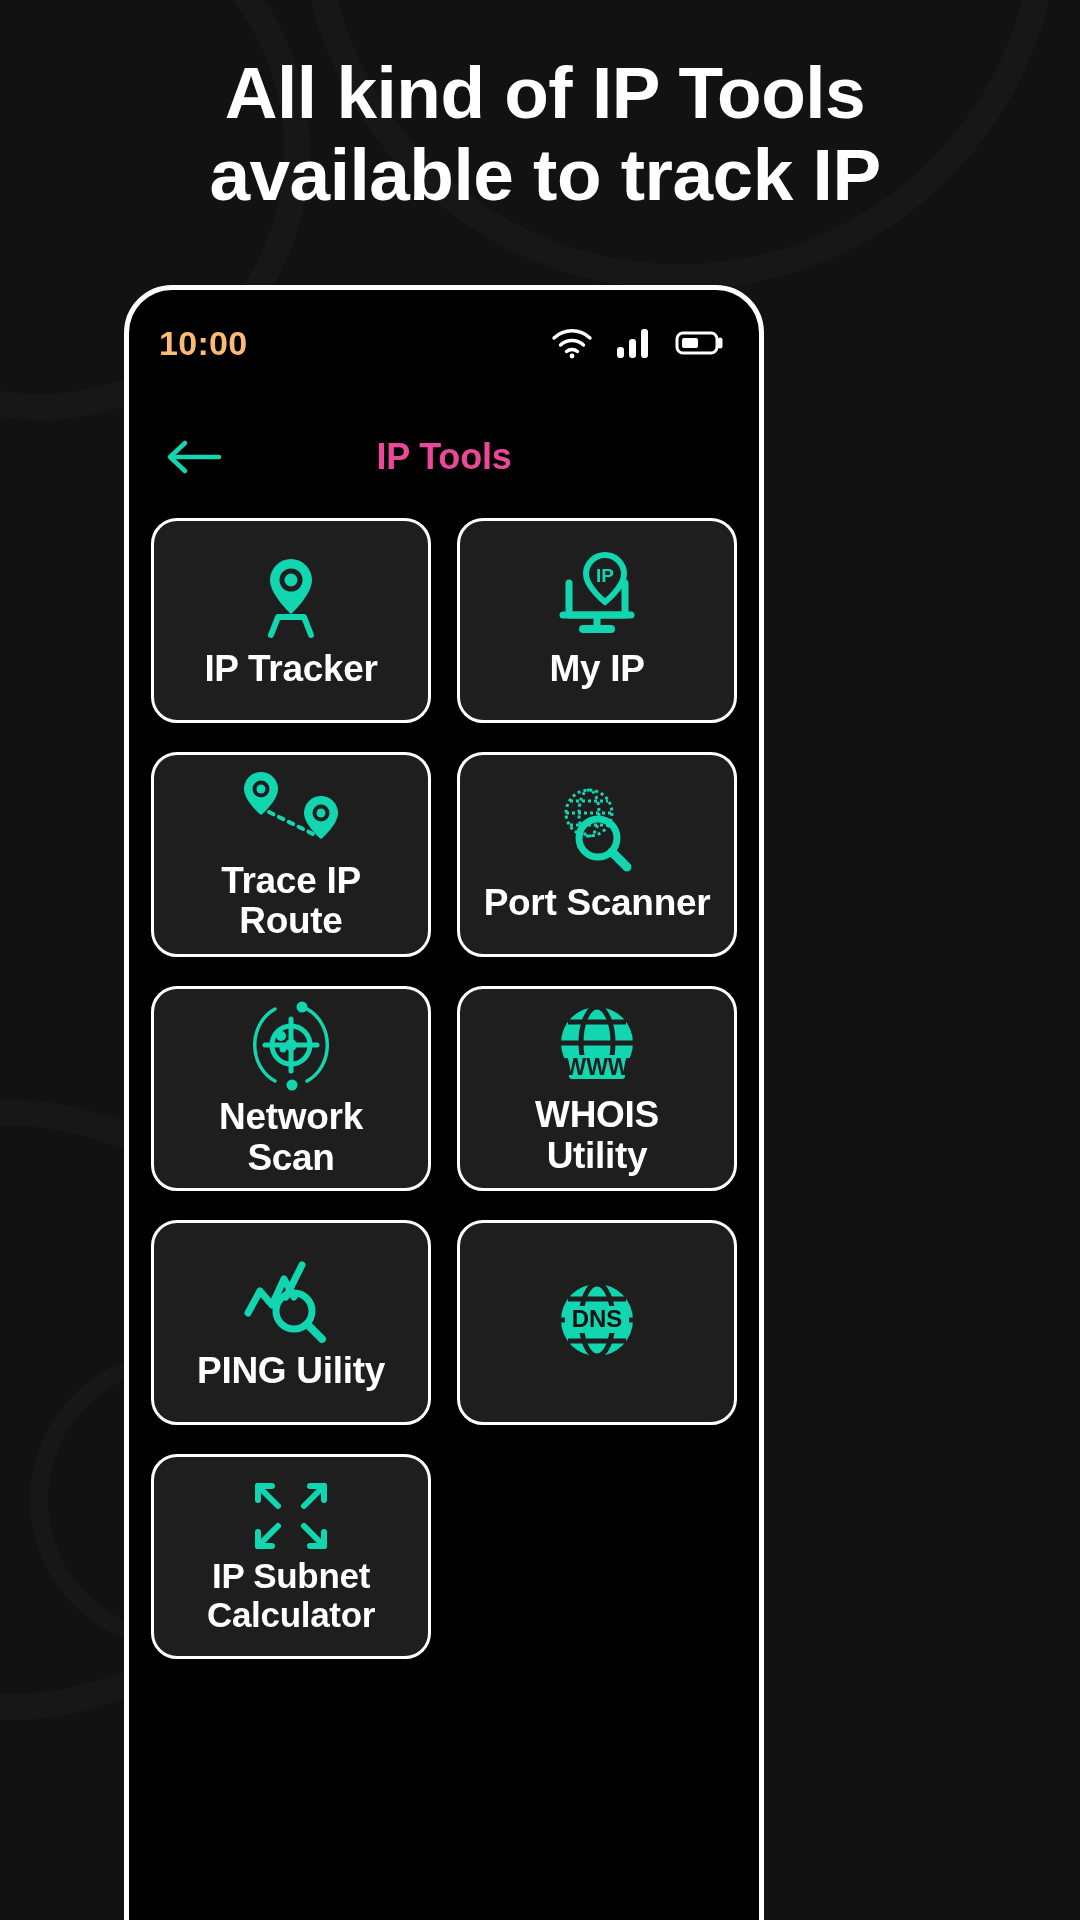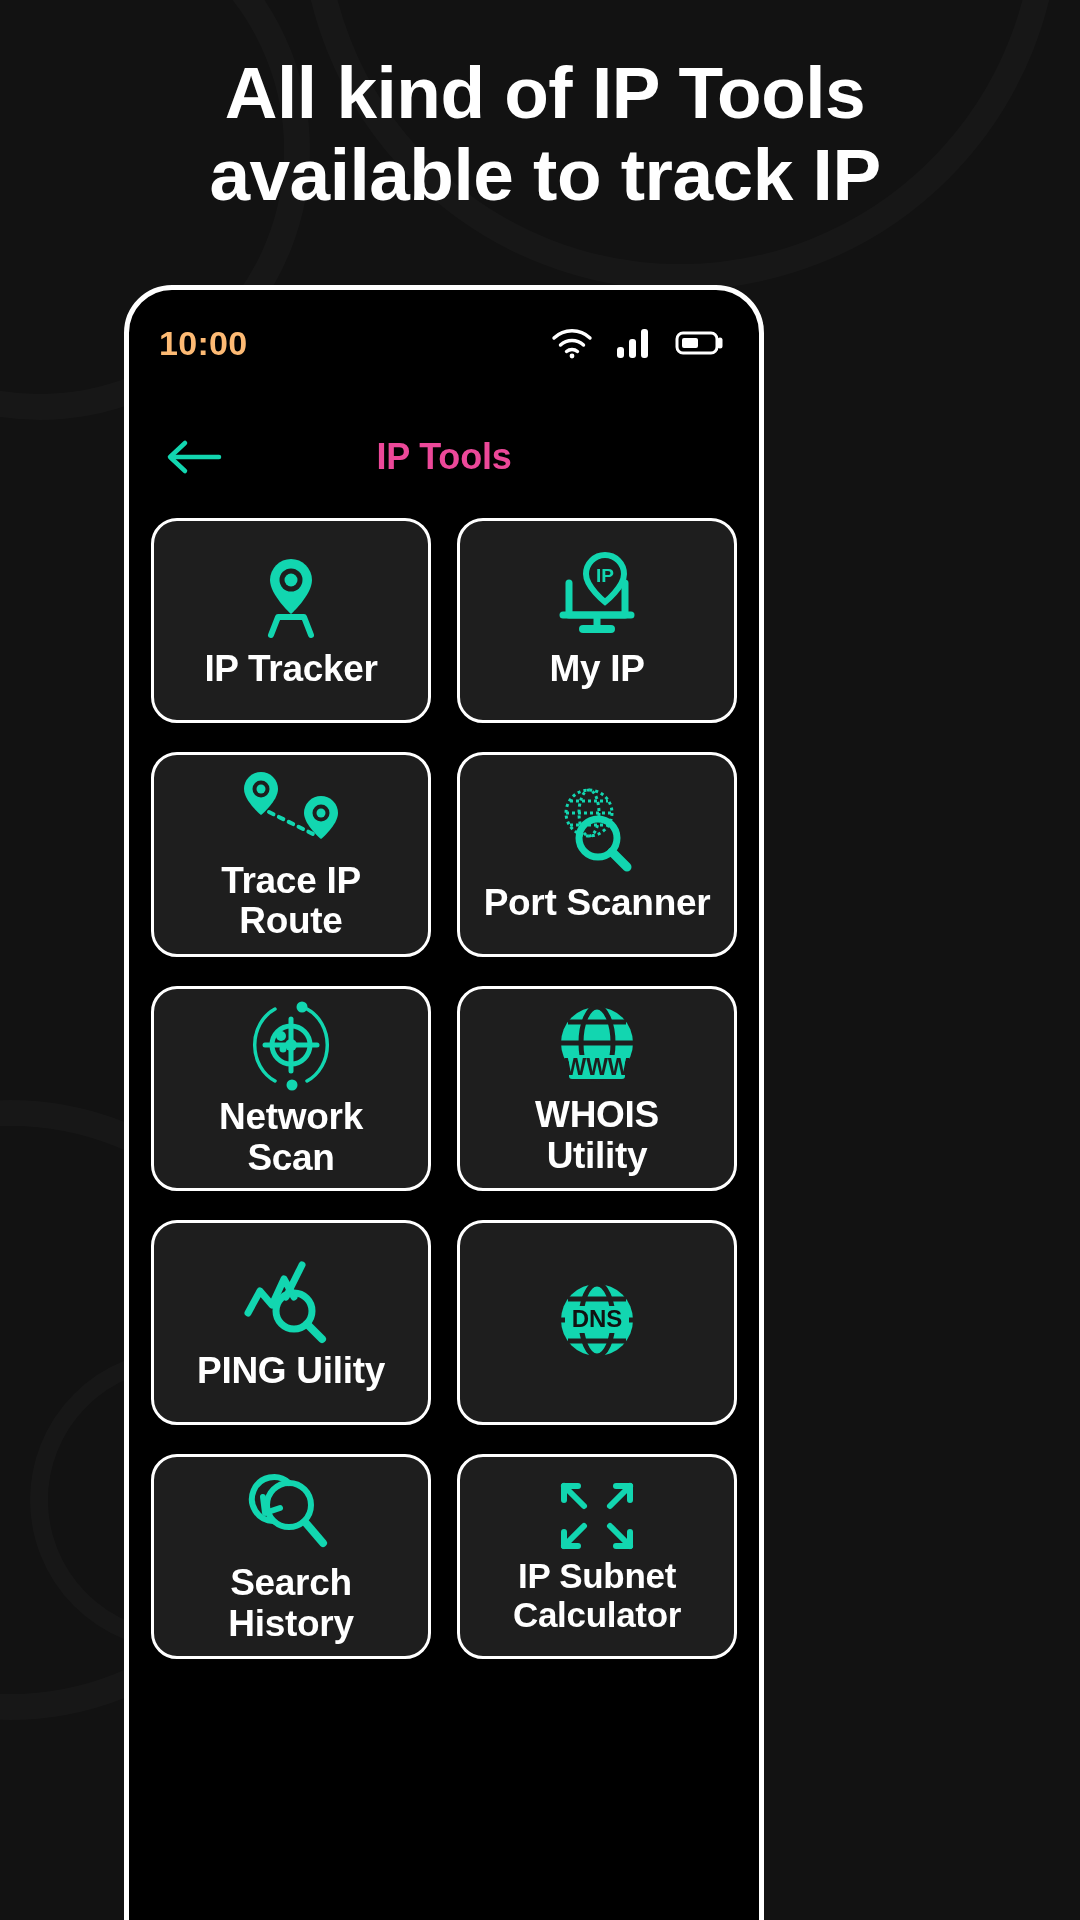--- a/index.html
+++ b/index.html
@@ -306,31 +306,20 @@
               <path d="M12 46 h72"></path>
                 <path d="M19 25 h58"></path>
                 <path d="M19 67 h58"></path>
             </g>
             <rect x="16" y="32" width="64" height="27" rx="4" fill="#12d6b0"></rect>
             <text x="48" y="53" fill="#111111" font-family="Liberation Sans, sans-serif" font-size="24" font-weight="700" text-anchor="middle">DNS</text>
           </svg>
         </div>
       </div>
 
-      <div class="tile">
-        <div class="tile-icon">
-          <svg width="92" height="92" viewBox="0 0 92 92">
-            <circle cx="44" cy="38" r="22" fill="none" stroke="#12d6b0" stroke-width="6"></circle>
-            <path d="M60 55 L78 76" stroke="#12d6b0" stroke-width="8" stroke-linecap="round"></path>
-            <path d="M44 16 A 22 22 0 1 0 28 54" fill="none" stroke="#12d6b0" stroke-width="6" stroke-linecap="round"></path>
-            <path d="M18 30 L20 46 L35 41" fill="none" stroke="#12d6b0" stroke-width="6" stroke-linecap="round" stroke-linejoin="round"></path>
-          </svg>
-        </div>
-        <div class="tile-label">Search History</div>
-      </div>
 
       <div class="tile two-line">
         <div class="tile-icon">
           <svg width="86" height="76" viewBox="0 0 86 76">
             <g fill="none" stroke="#12d6b0" stroke-width="6" stroke-linecap="round" stroke-linejoin="round">
               <path d="M30 28 L10 8"></path>
                 <path d="M10 8 v14"></path>
                 <path d="M10 8 h14"></path>
               <path d="M56 28 L76 8"></path>
                 <path d="M76 8 v14"></path>

